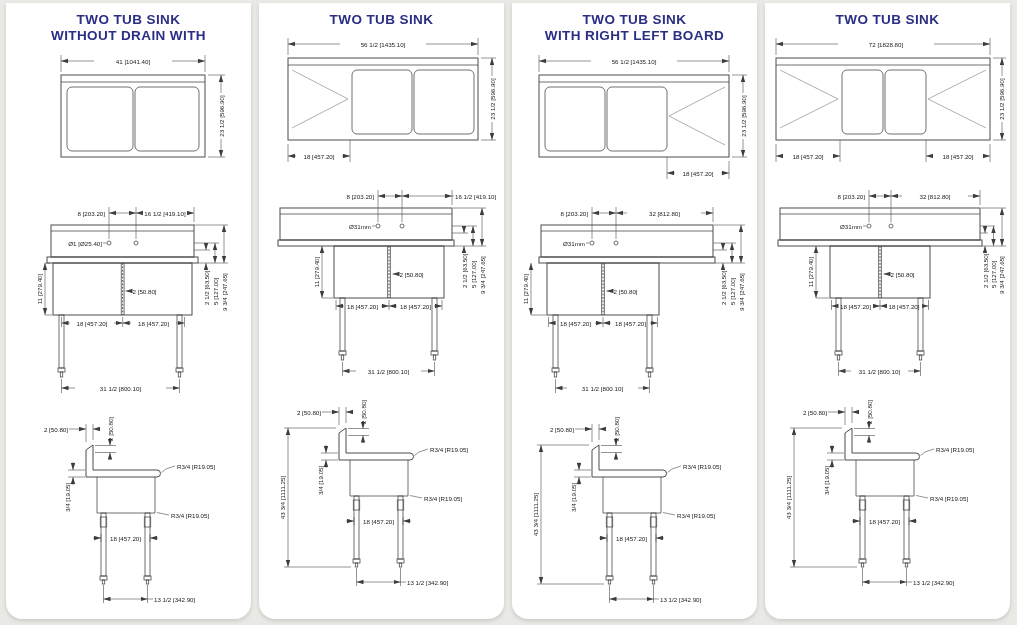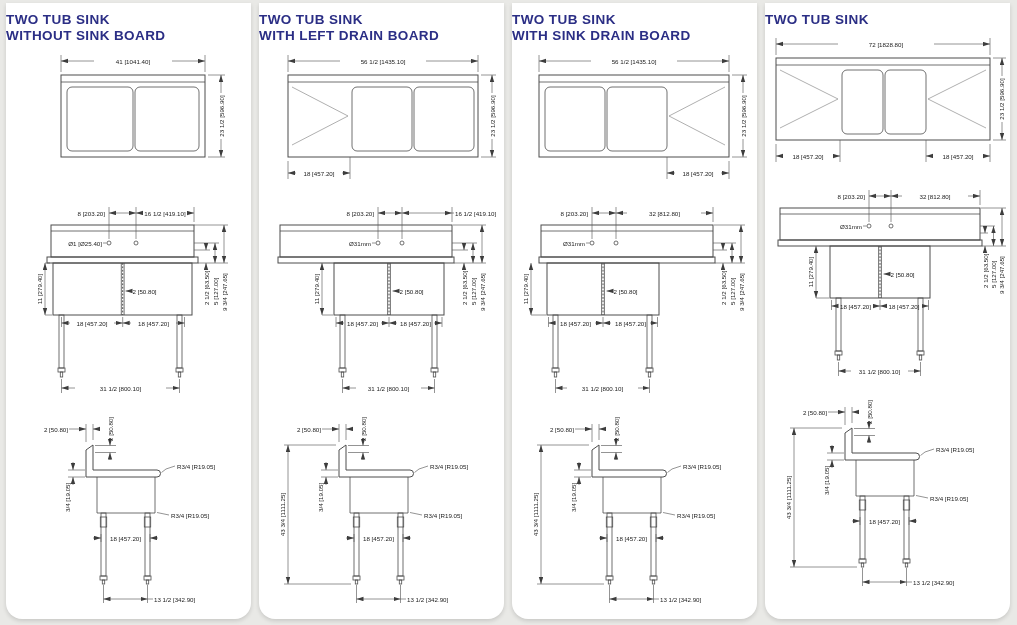--- a/index.html
+++ b/index.html
@@ -1,20 +1,20 @@
 <!DOCTYPE html>
 <html><head>
 <meta charset="utf-8">
 <style>
 *{margin:0;padding:0;box-sizing:border-box}
 html,body{width:1017px;height:625px;overflow:hidden}
 body{background:#e9e9e6;font-family:"Liberation Sans",sans-serif}
 .row{display:flex;gap:8px;padding:3px 6px 0}
 .card{width:245px;height:616px;background:#fff;border-radius:0 0 16px 16px;box-shadow:0 2px 4px rgba(0,0,0,.14);padding-top:9px;flex:0 0 auto}
-.title{text-align:left;color:#2b2e85;font-weight:bold;font-size:13.5px;line-height:1.22;letter-spacing:.4px}
+.title{text-align:center;color:#2b2e85;font-weight:bold;font-size:13.5px;line-height:1.22;letter-spacing:.4px}
 .title div{white-space:nowrap}
 svg.vw{display:block;margin:0 auto}
 .ln line,.ln rect,.ln path,.ln circle{stroke:#4d4d4d;stroke-width:1;fill:none}
 .ln .thin{stroke-width:.8}
 .dim line,.dim polyline{stroke:#5a5a5a;stroke-width:.65;fill:none}
 .dsh{stroke-dasharray:1.8 1.6;stroke-width:.7;stroke:#7a7a7a}
 .chv{stroke:#8c8c8c !important;stroke-width:.7 !important}
 text.d{font-size:6.2px;fill:#1c1c1c;font-family:"Liberation Sans",sans-serif}
 .ds{marker-start:url(#aw)}
 .de{marker-end:url(#aw)}
@@ -29,21 +29,21 @@
 <path d="M0,0 L7,2.2 L0,4.4 Z" fill="#3d3d3d"></path>
 </marker>
 </defs>
 </svg>
 
 <div class="row">
 
 <div class="card">
   <div class="title">
     <div>TWO TUB SINK</div>
-    <div>WITHOUT SINK BOARD</div>
+    <div>WITHOUT DRAIN WITH</div>
   </div>
   <svg class="vw" width="240" height="148" viewBox="0 0 240 148">
     <g class="ln">
       <rect x="52" y="30" width="144" height="82"></rect>
       <line class="thin" x1="52" y1="37" x2="196" y2="37"></line>
       <rect class="thin" x="58" y="42" width="66" height="64" rx="5"></rect>
       <rect class="thin" x="126" y="42" width="64" height="64" rx="5"></rect>
     </g>
     <g class="dim">
       <line x1="52" y1="27" x2="52" y2="10"></line>
@@ -171,21 +171,20 @@
       <line class="da2" x1="94.5" y1="201" x2="138.5" y2="201"></line>
           <line x1="138.5" y1="201" x2="144" y2="201"></line>
       <text class="d" x="145" y="203.5">13 1/2 [342.90]</text>
     </g>
   </svg>
 </div>
 
 <div class="card">
   <div class="title">
     <div>TWO TUB SINK</div>
-    <div>WITH LEFT DRAIN BOARD</div>
   </div>
   <svg class="vw" width="240" height="148" viewBox="0 0 240 148">
     <g class="ln">
       <rect x="26" y="30" width="190" height="82"></rect>
       <line class="thin" x1="26" y1="37" x2="216" y2="37"></line>
       <line class="chv" x1="30" y1="42" x2="86" y2="71"></line>
           <line class="chv" x1="30" y1="100" x2="86" y2="71"></line>
       <rect class="thin" x="90" y="42" width="60" height="64" rx="5"></rect>
       <rect class="thin" x="152" y="42" width="60" height="64" rx="5"></rect>
     </g>
@@ -323,21 +322,21 @@
       <line class="da2" x1="94.5" y1="201" x2="138.5" y2="201"></line>
           <line x1="138.5" y1="201" x2="144" y2="201"></line>
       <text class="d" x="145" y="203.5">13 1/2 [342.90]</text>
     </g>
   </svg>
 </div>
 
 <div class="card">
   <div class="title">
     <div>TWO TUB SINK</div>
-    <div>WITH SINK DRAIN BOARD</div>
+    <div>WITH RIGHT LEFT BOARD</div>
   </div>
   <svg class="vw" width="240" height="148" viewBox="0 0 240 148">
     <g class="ln">
       <rect x="24" y="30" width="190" height="82"></rect>
       <line class="thin" x1="24" y1="37" x2="214" y2="37"></line>
       <rect class="thin" x="30" y="42" width="60" height="64" rx="5"></rect>
       <rect class="thin" x="92" y="42" width="60" height="64" rx="5"></rect>
       <line class="chv" x1="210" y1="42" x2="154" y2="71"></line>
           <line class="chv" x1="210" y1="100" x2="154" y2="71"></line>
     </g>

